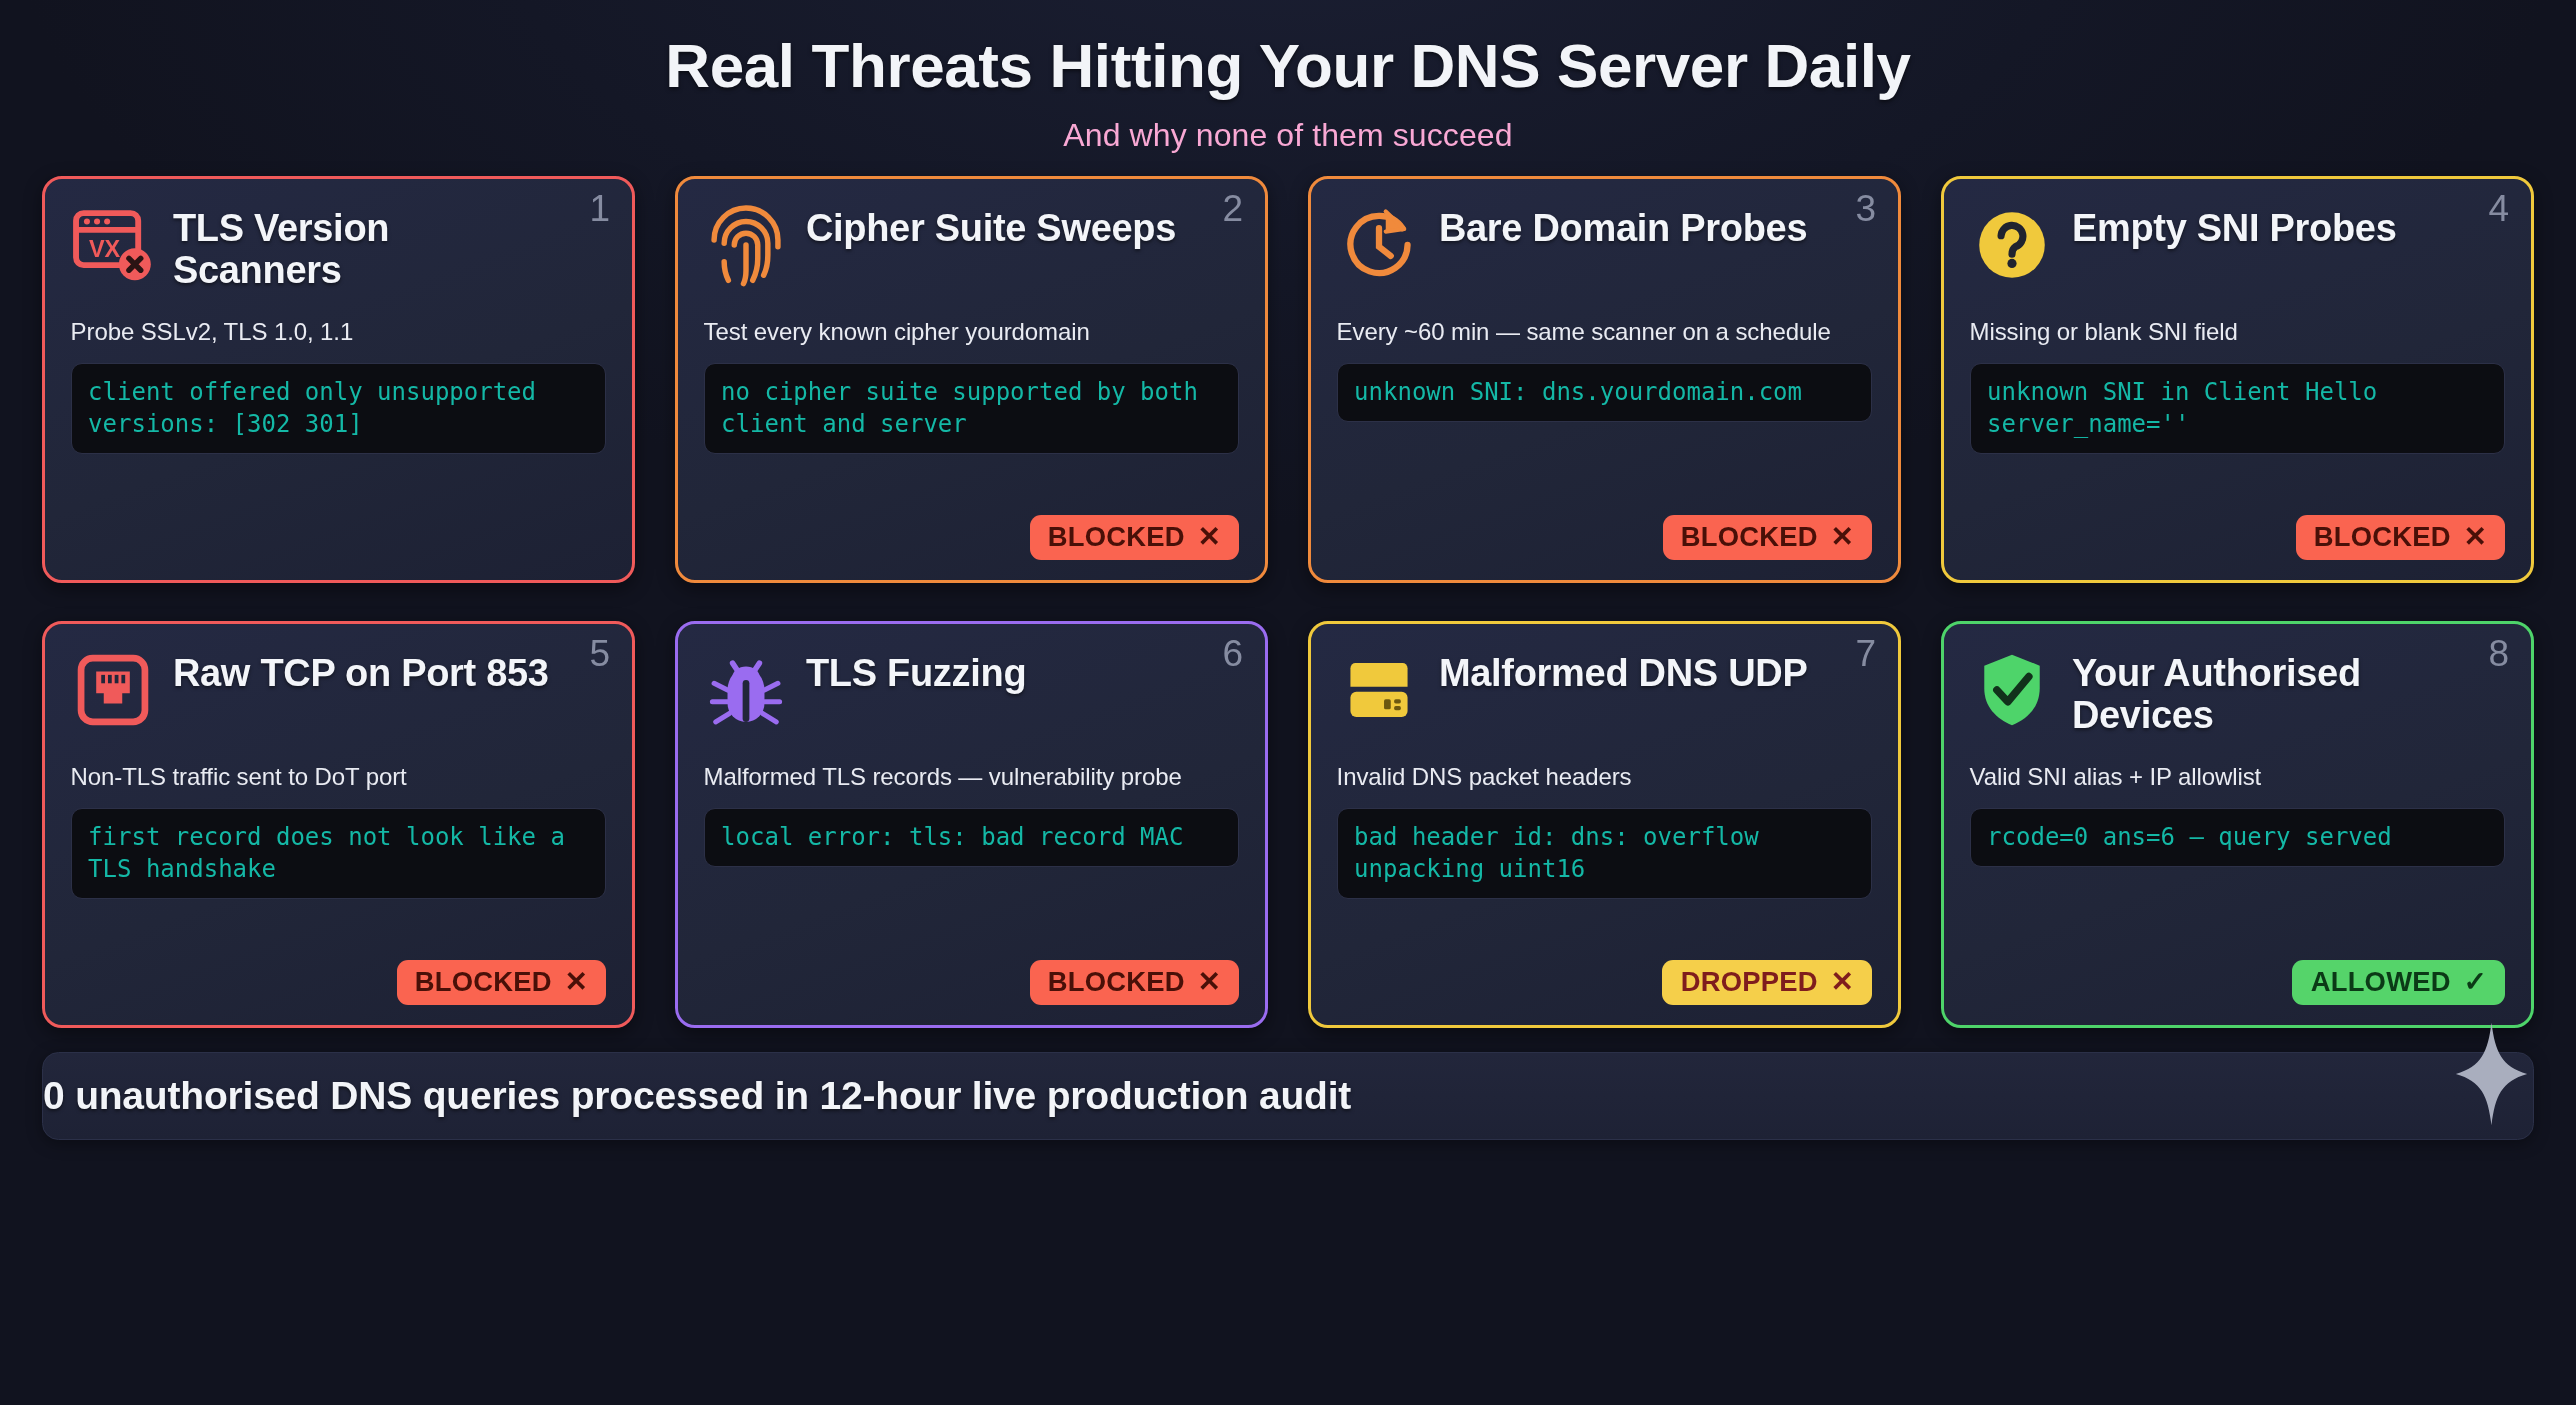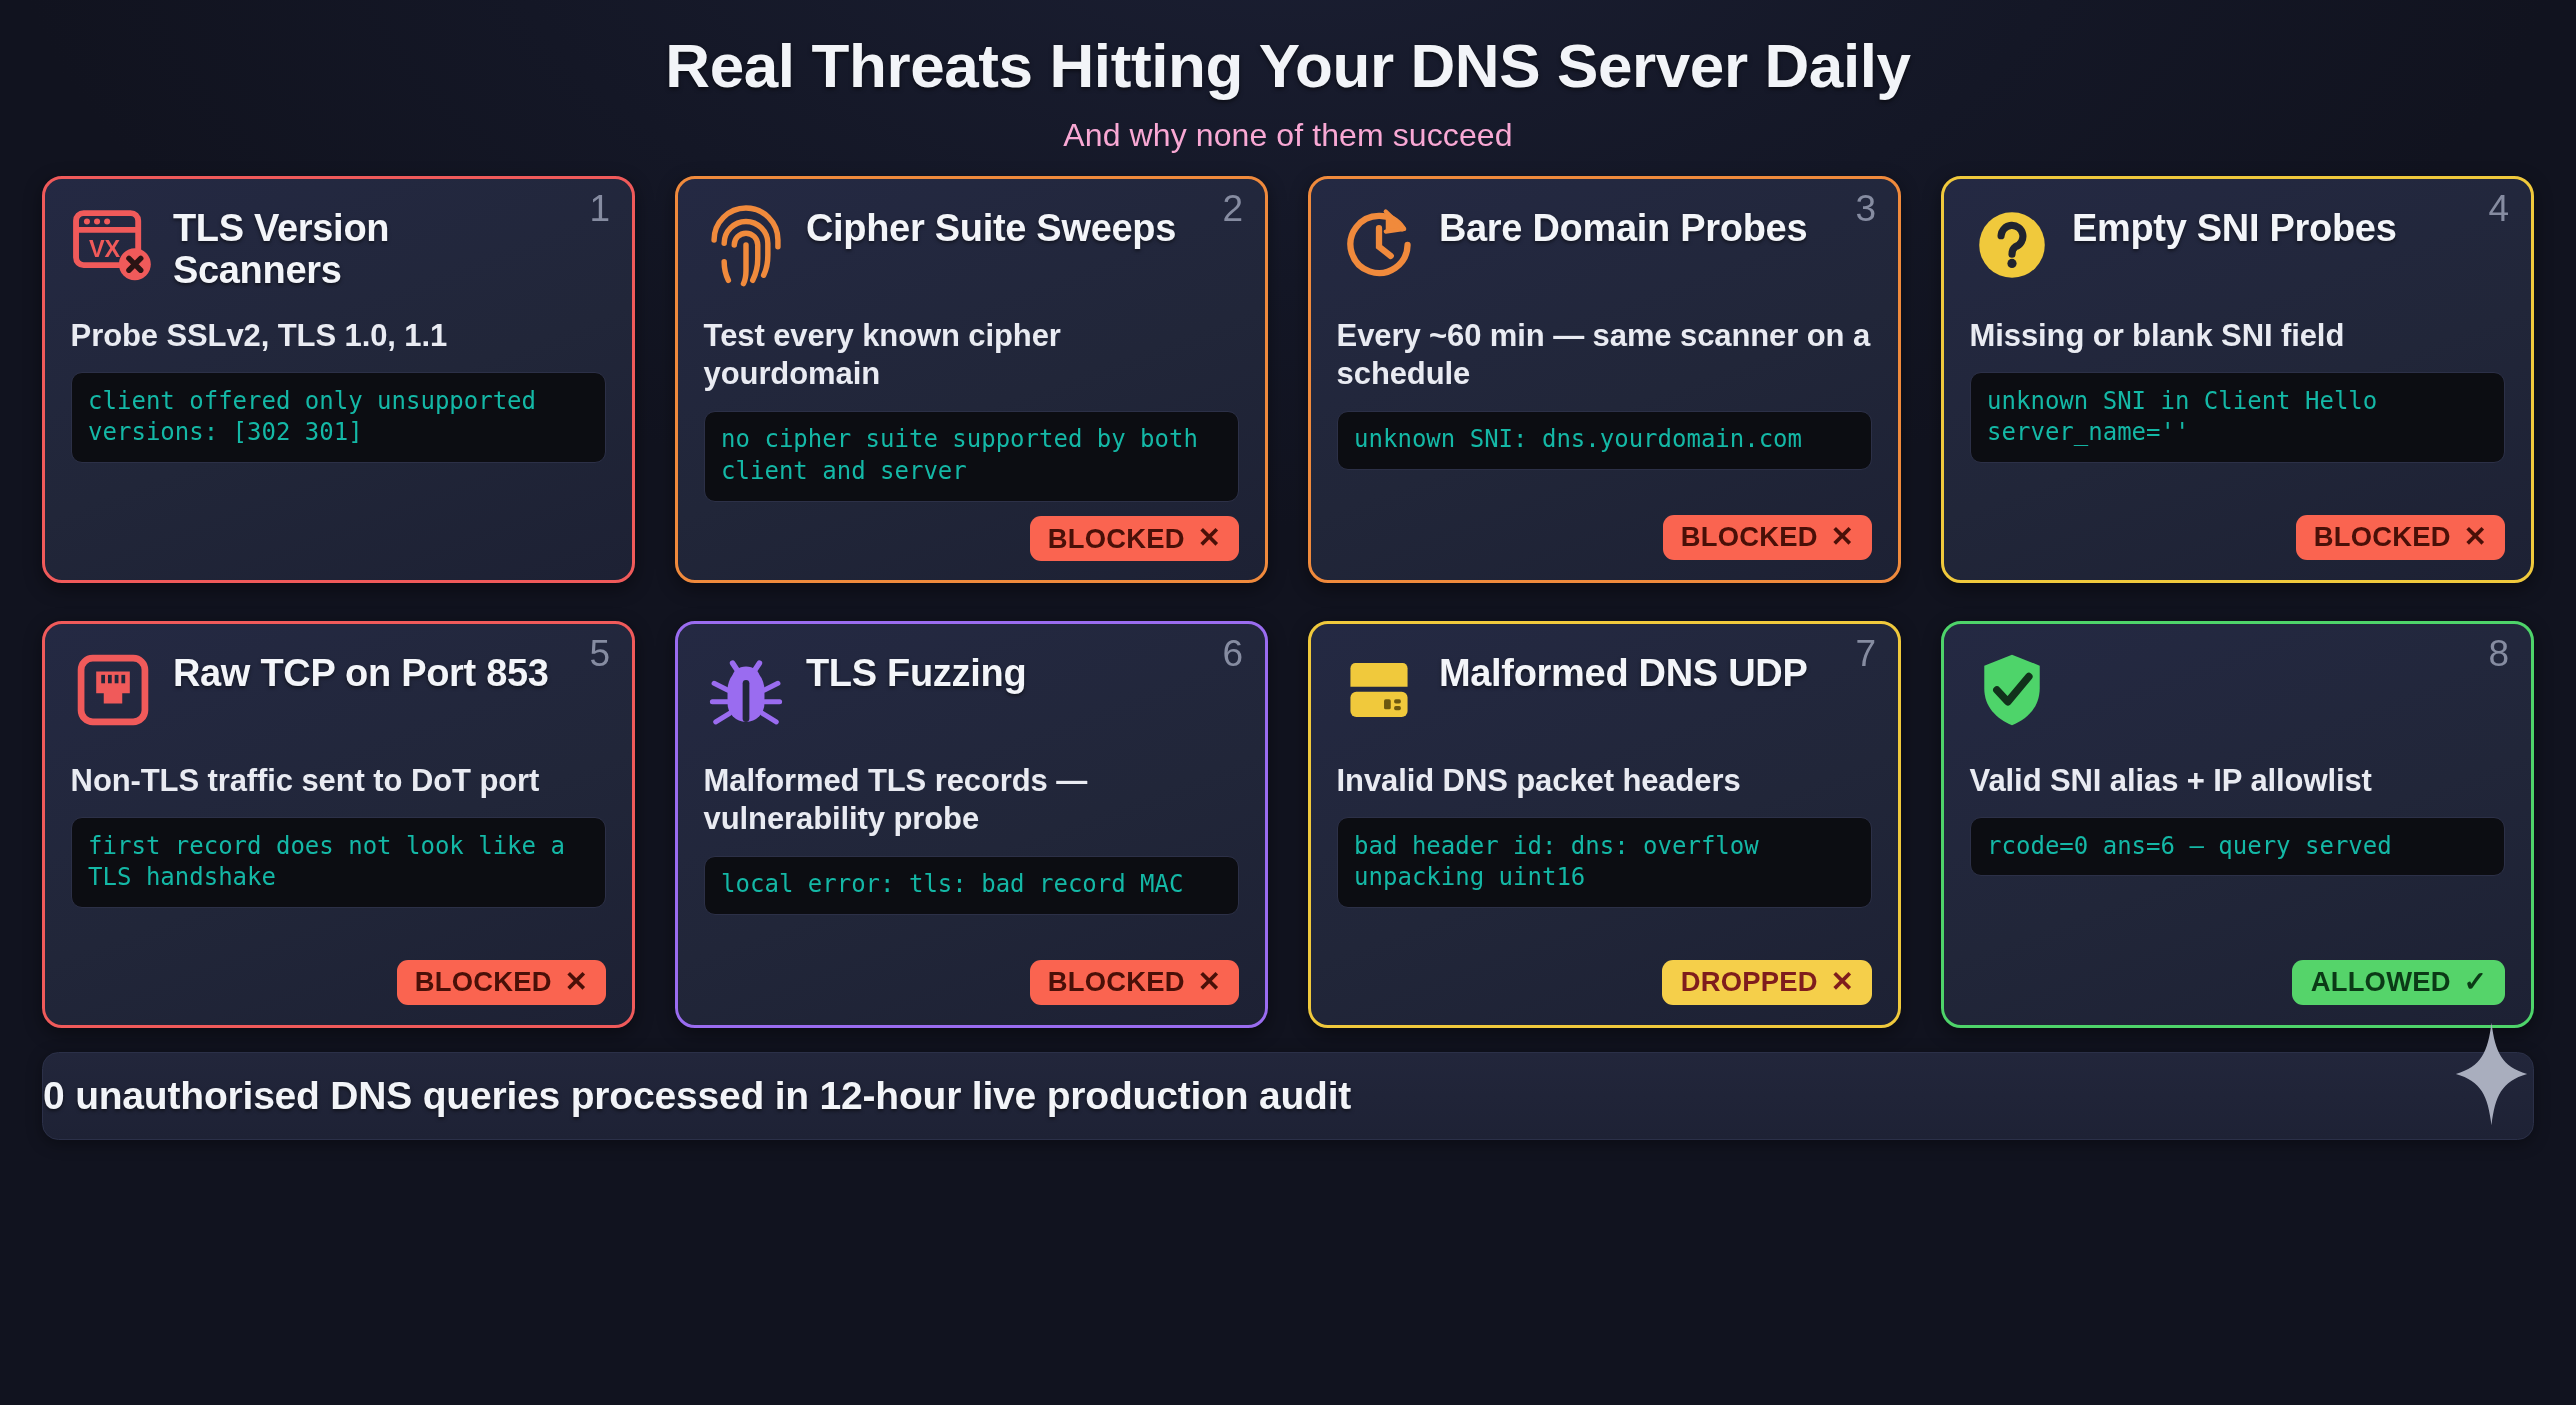--- a/index.html
+++ b/index.html
@@ -75,23 +75,22 @@
 
   .card-title{
     font-size:38px; font-weight:bold; color:#f3f5f9;
     line-height:1.12; letter-spacing:-0.3px;
     padding-top:3.7px;
     text-shadow:0 1.8px 3.7px rgba(0,0,0,.5);
   }
 
   .card-desc{
     margin-top:14.6px;
-    font-size:31px; color:#e9ebf2; line-height:1.25;
+    font-size:24px; color:#e9ebf2; line-height:1.25;
     letter-spacing:-0.1px;
-    font-weight:bold;
   }
 
   .code{
     margin-top:16.5px;
     background:#0c0d12;
     border:1.8px solid #2c3047;
     border-radius:11px;
     padding:12.8px 16.5px;
     font-family:"DejaVu Sans Mono", monospace;
     font-size:24px; line-height:1.32;
@@ -306,20 +305,21 @@
   </div>
       <div class="card" style="border-color: rgb(78, 212, 106);">
     <div class="card-num">8</div>
     <div class="card-head">
       <div class="icon-wrap">
             <svg viewBox="0 0 100 100">
         <path d="M50 8l33 13v27c0 22-14 36-33 44C31 84 17 70 17 48V21z" fill="#4ed46a"></path>
         <polyline points="32,50 45,64 70,34" fill="none" stroke="#11321b" stroke-width="9" stroke-linecap="round" stroke-linejoin="round"></polyline>
       </svg>
           </div>
+      <div class="card-title">Your Authorised Devices</div>
     </div>
     <div class="card-desc">Valid SNI alias + IP allowlist</div>
     <div class="code">rcode=0 ans=6 — query served</div>
     <div class="badge-row">
          <span class="badge allowed">
            <span>ALLOWED</span>
            <span class="bmark">✓</span>
          </span>
        </div>
   </div>

